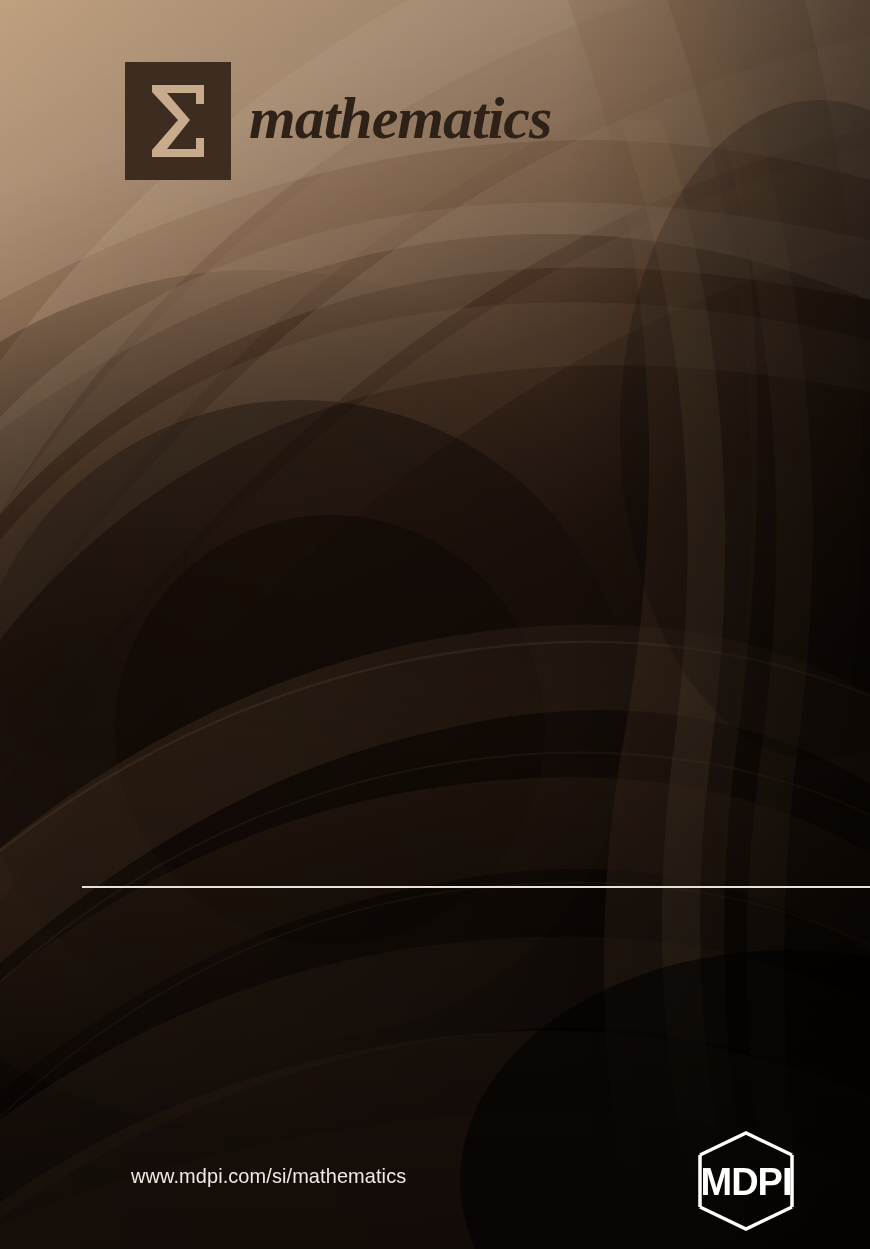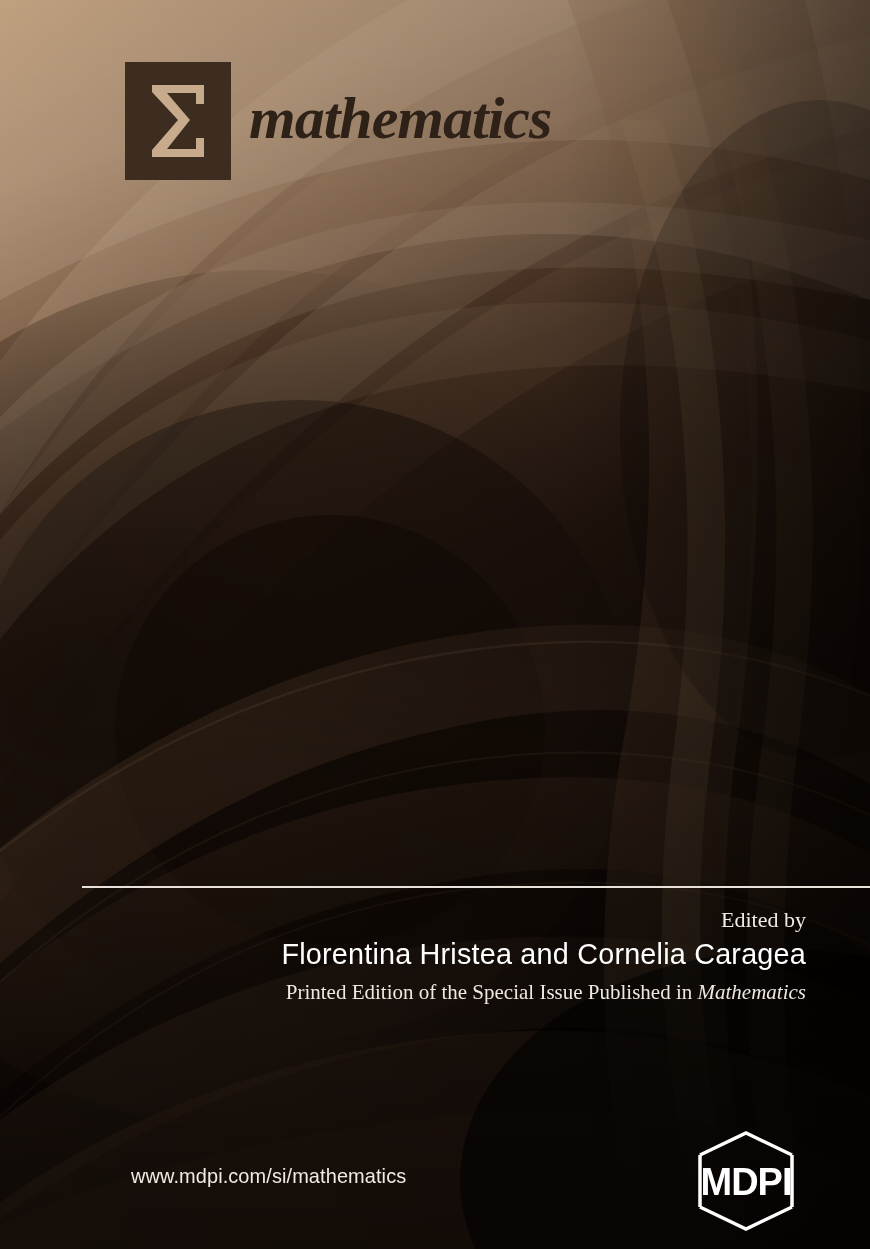--- a/index.html
+++ b/index.html
@@ -271,27 +271,20 @@
       <svg id="sigma-glyph" width="64" height="78" viewBox="0 0 64 78">
         <path d="M6 3 L58 3 L58 22 L50 22 L50 11 L21 11 L44 38 L21 67 L50 67 L50 56 L58 56 L58 75 L6 75 L6 68 L32 38 L6 10 Z" fill="#c7ab8c"></path>
       </svg>
     </div>
     <div id="journal-wordmark">mathematics</div>
   </div>
 
 
   <div id="divider"></div>
 
-  <div id="editor-block">
-    <div id="edited-by">Edited by</div>
-    <div id="editor-names">Florentina Hristea and Cornelia Caragea</div>
-    <div id="printed-edition">
-      <span>Printed Edition of the Special Issue Published in </span><span class="ital">Mathematics</span>
-    </div>
-  </div>
 
   <div id="site-url">www.mdpi.com/si/mathematics</div>
 
   <svg id="mdpi-logo" viewBox="0 0 124 104">
 
     <path d="M16 26 L16 78" stroke="#ffffff" stroke-width="3.5" fill="none"></path>
     <path d="M108 26 L108 78" stroke="#ffffff" stroke-width="3.5" fill="none"></path>
     <path d="M16 26 L62 4 L108 26" stroke="#ffffff" stroke-width="3.5" fill="none"></path>
     <path d="M16 78 L62 100 L108 78" stroke="#ffffff" stroke-width="3.5" fill="none"></path>
     <text x="62" y="66" text-anchor="middle" font-family="Liberation Sans, sans-serif" font-weight="bold" font-size="38" fill="#ffffff" letter-spacing="-1">MDPI</text>

